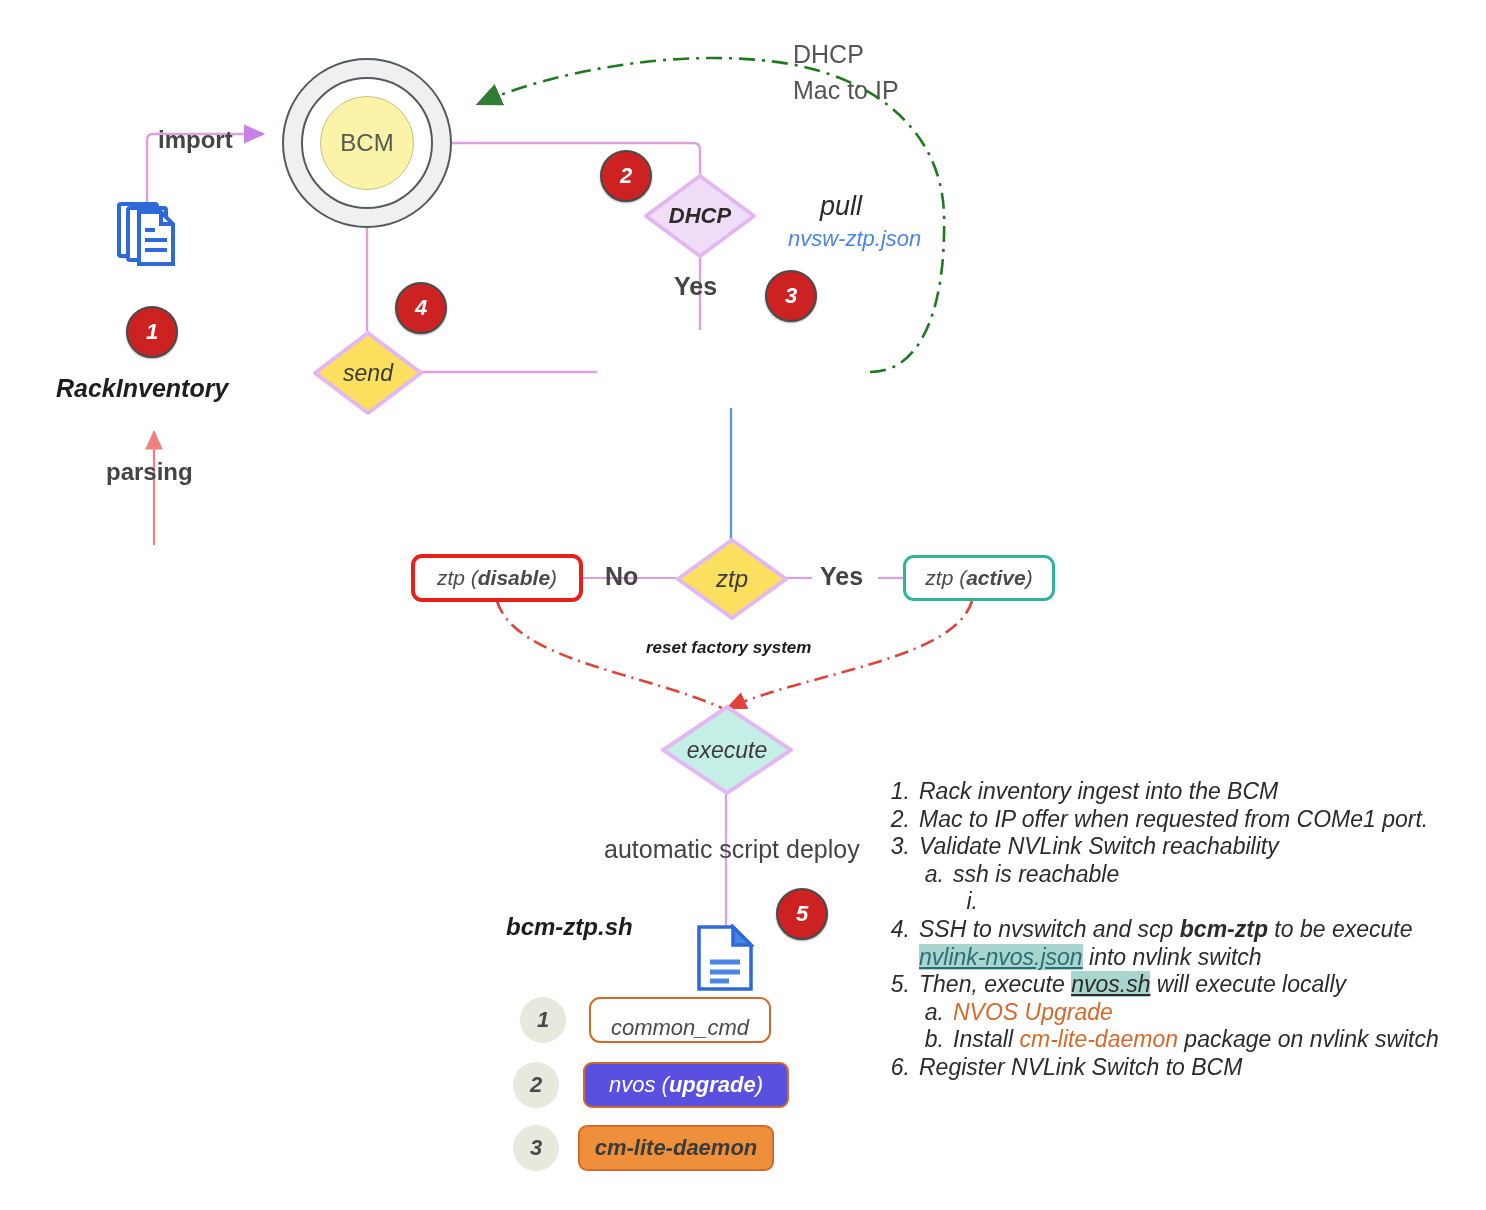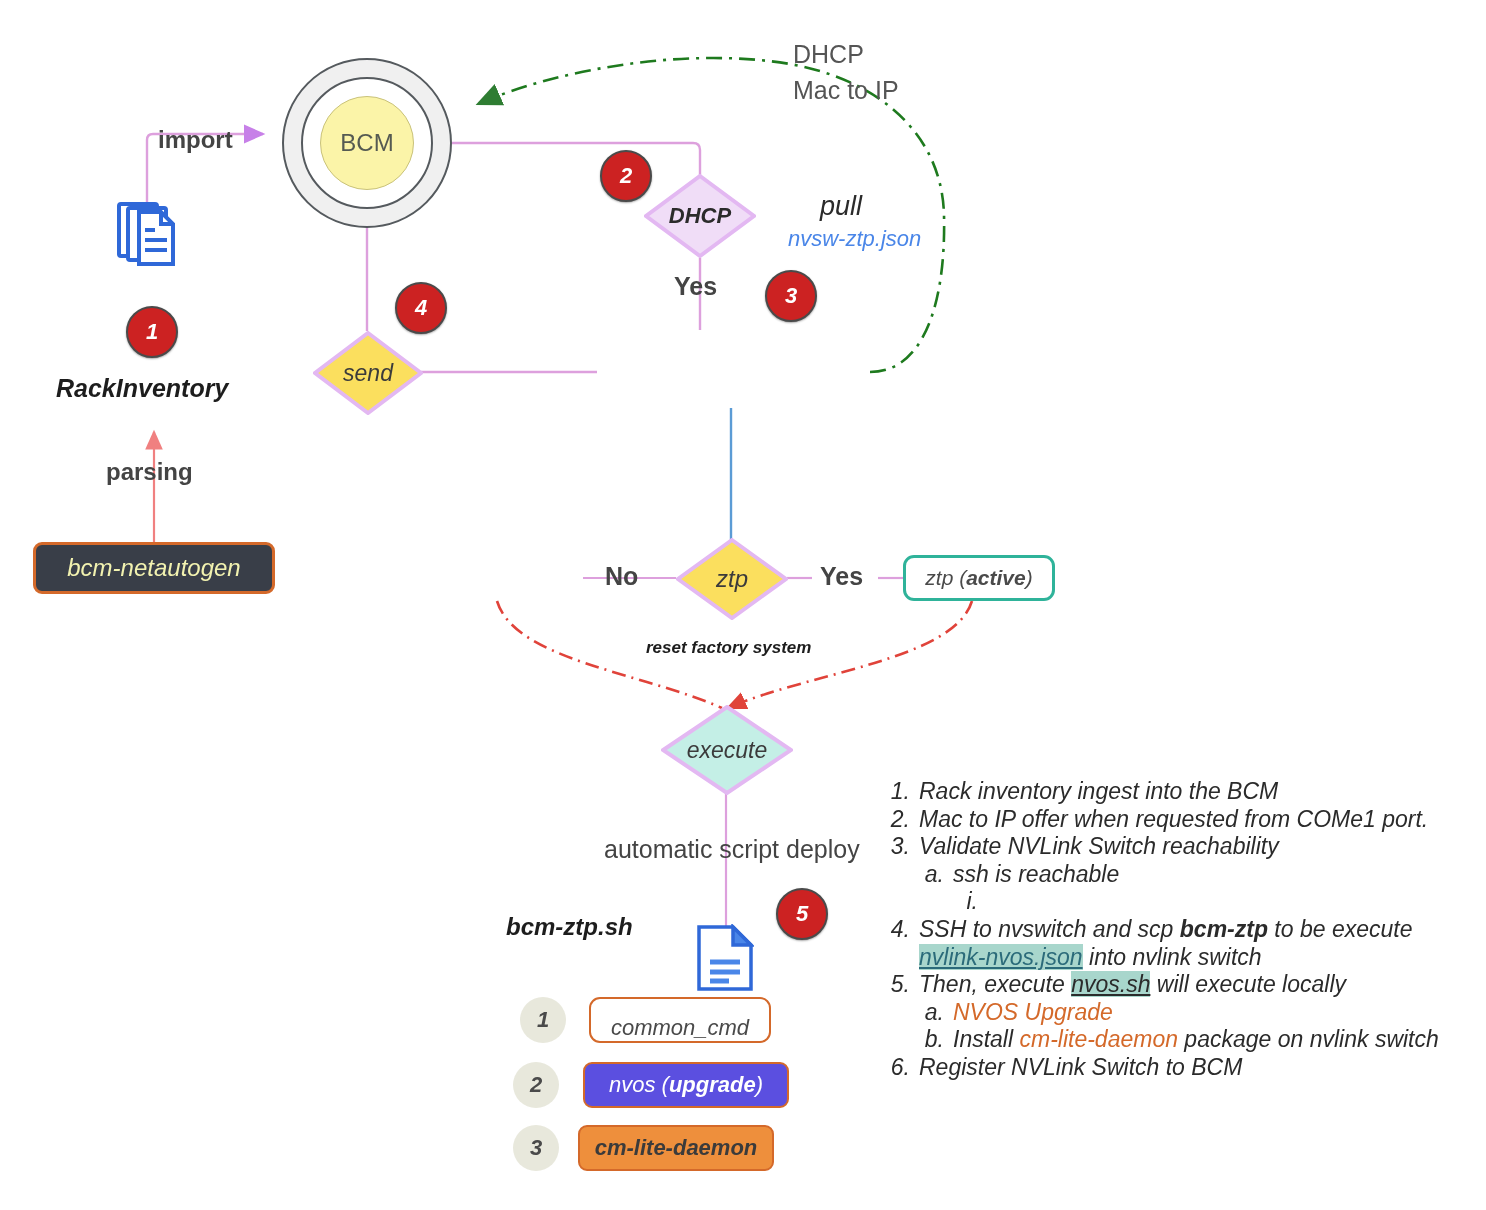--- a/index.html
+++ b/index.html
@@ -195,34 +195,34 @@
       <polygon points="55,2 108,42 55,82 2,42" fill="#fbdf5e" stroke="#e3b8f2" stroke-width="4"></polygon>
     </svg>
     <span class="dtext" style="font-size:23px;color:#3b3b3b;">send</span>
   </div>
 
 
   <div class="lbl t-rack" style="left:56px;top:346px;margin-top:28px;">RackInventory</div>
 
   <div class="lbl t-parsing" style="left:106px;top:458px;">parsing</div>
 
-  <div class="node box netautogen" style="left:33px;top:542px;">
-    <span>bcm-netautogen</span>
-  </div>
 
   <div class="node diamond" style="left:676px;top:538px;width:112px;height:82px;">
     <svg class="dwrap" viewBox="0 0 112 82" preserveAspectRatio="none">
       <polygon points="56,2 110,41 56,80 2,41" fill="#fbdf5e" stroke="#e3b8f2" stroke-width="4"></polygon>
     </svg>
     <span class="dtext" style="font-size:24px;color:#3b3b3b;">ztp</span>
   </div>
 
   <div class="lbl t-no" style="left:605px;top:562px;">No</div>
   <div class="lbl t-yes2" style="left:820px;top:562px;">Yes</div>
 
+  <div class="node box ztp-disable" style="left:411px;top:554px;">
+    <span><span>ztp (</span><b style="font-style:italic;">disable</b>)</span>
+  </div>
 
   <div class="node box ztp-active" style="left:903px;top:555px;">
     <span><span>ztp (</span><b style="font-style:italic;">active</b>)</span>
   </div>
 
   <div class="lbl t-reset" style="left:646px;top:638px;">reset factory system</div>
 
   <div class="node diamond" style="left:661px;top:705px;width:132px;height:90px;">
     <svg class="dwrap" viewBox="0 0 132 90" preserveAspectRatio="none">
       <polygon points="66,2 130,45 66,88 2,45" fill="#c4efe6" stroke="#e3b8f2" stroke-width="4"></polygon>

